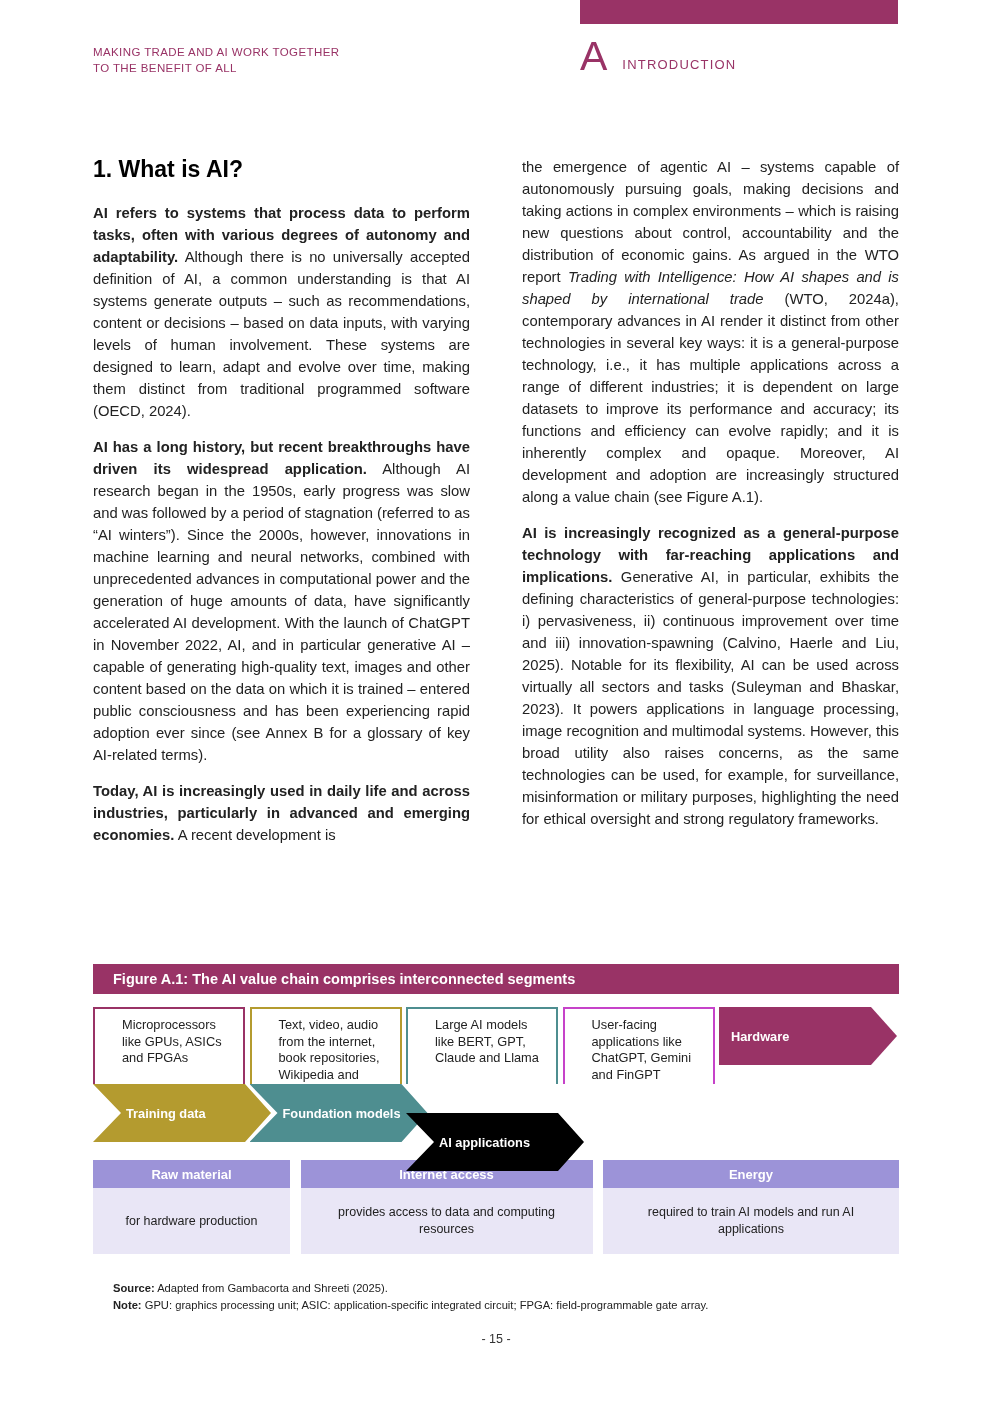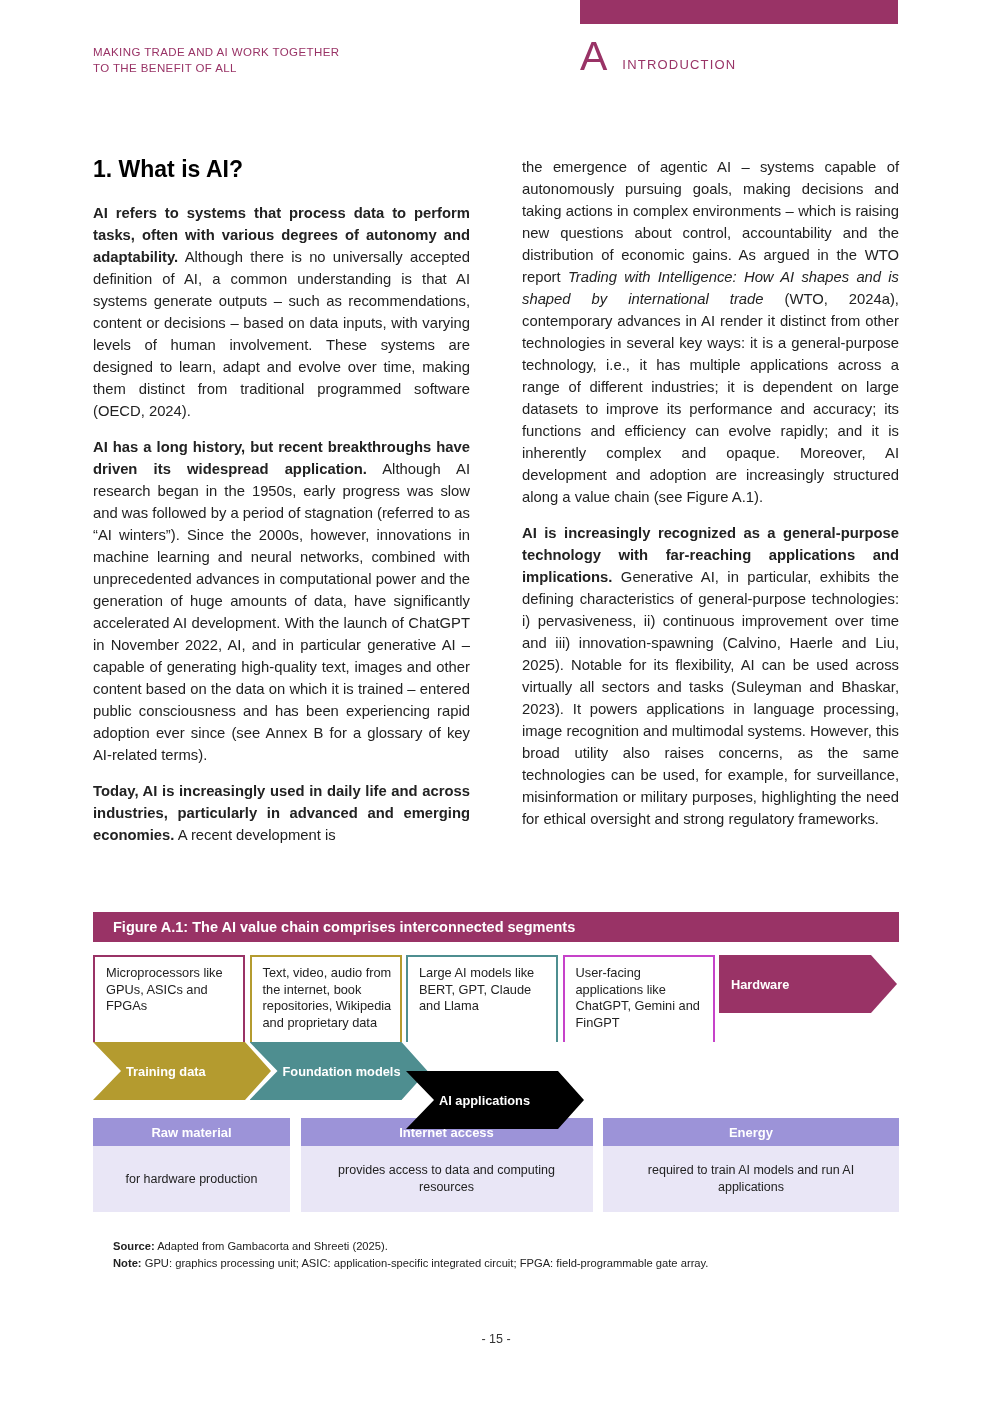--- a/index.html
+++ b/index.html
@@ -14,28 +14,28 @@
              letter-spacing:0.4px; font-weight:400; }
   .sectionhead { position:absolute; left:580px; top:36px; display:flex; align-items:center; gap:15px; }
   .sectionhead .letter { font-size:41px; line-height:40px; font-weight:400; }
   .sectionhead .label { font-size:13px; letter-spacing:1.2px; margin-top:17px; }
 
   .columns { position:absolute; left:93px; top:156px; width:806px; display:flex; gap:52px; }
   .col { flex:1 1 0; }
   .article-title { font-size:23px; font-weight:700; margin-bottom:19px; }
   .para { font-size:14.8px; line-height:22px; text-align:justify; margin-bottom:14px; color:#222; }
 
-  .figure { position:absolute; left:93px; top:912px; width:806px; }
+  .figure { position:absolute; left:93px; top:964px; width:806px; }
   .fig-titlebar { height:30px; display:flex; align-items:center; padding-left:20px; }
   .fig-title { color:#ffffff; font-weight:700; font-size:14.5px; }
 
   .chain { display:grid; grid-template-columns:repeat(5,152px); column-gap:4.5px; margin-top:13px; }
   .seg-box {
-    height:87px; background:#ffffff; border:2px solid #000; border-bottom:none;
-    padding:8px 6px 0 11px; font-size:12.8px; line-height:16.5px; color:#222;
+    height:77px; background:#ffffff; border:2px solid #000; border-bottom:none;
+    padding:8px 6px 0 27px; font-size:12.8px; line-height:16.5px; color:#222;
   }
   .arrow-cell { position:relative; height:58px; }
   .arrow {
     position:absolute; left:0; top:0; height:58px; width:178px;
     display:flex; align-items:center; color:#ffffff; font-weight:700; font-size:12.8px;
   }
   .arrow.first { clip-path:polygon(0 0,152px 0,178px 50%,152px 100%,0 100%); padding-left:12px; }
   .arrow.notched { clip-path:polygon(0 0,152px 0,178px 50%,152px 100%,0 100%,28px 50%); padding-left:33px; }
 
   .inputs { display:flex; justify-content:space-between; width:806px; margin-top:18px; }

